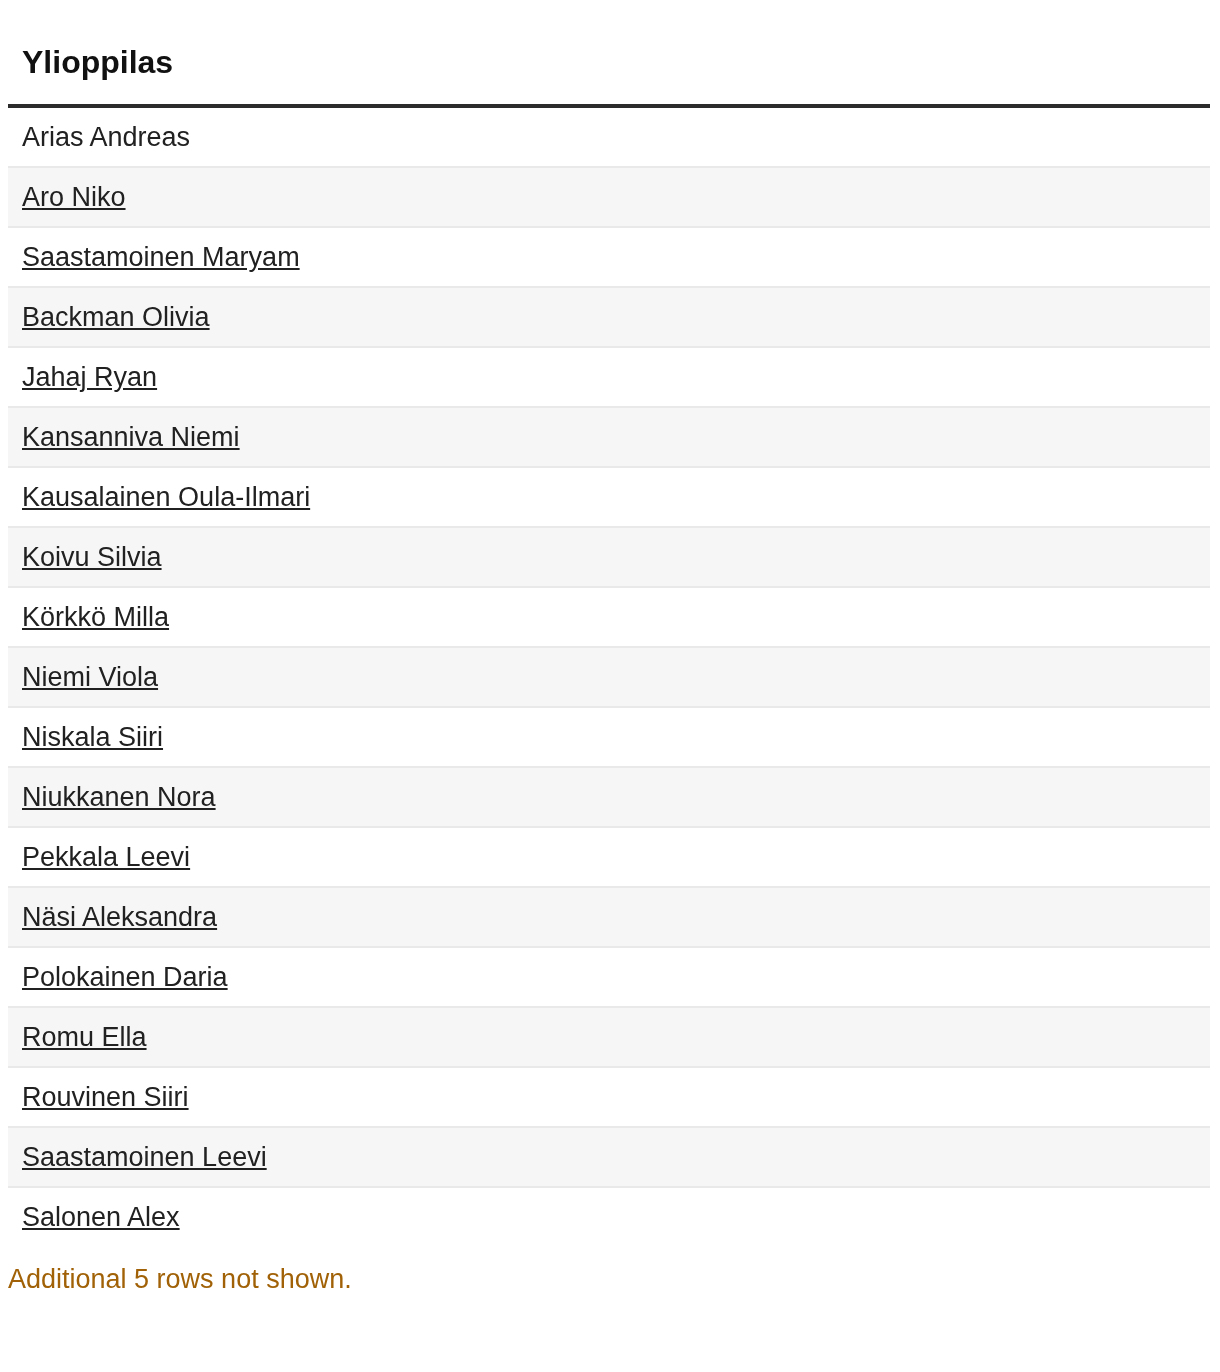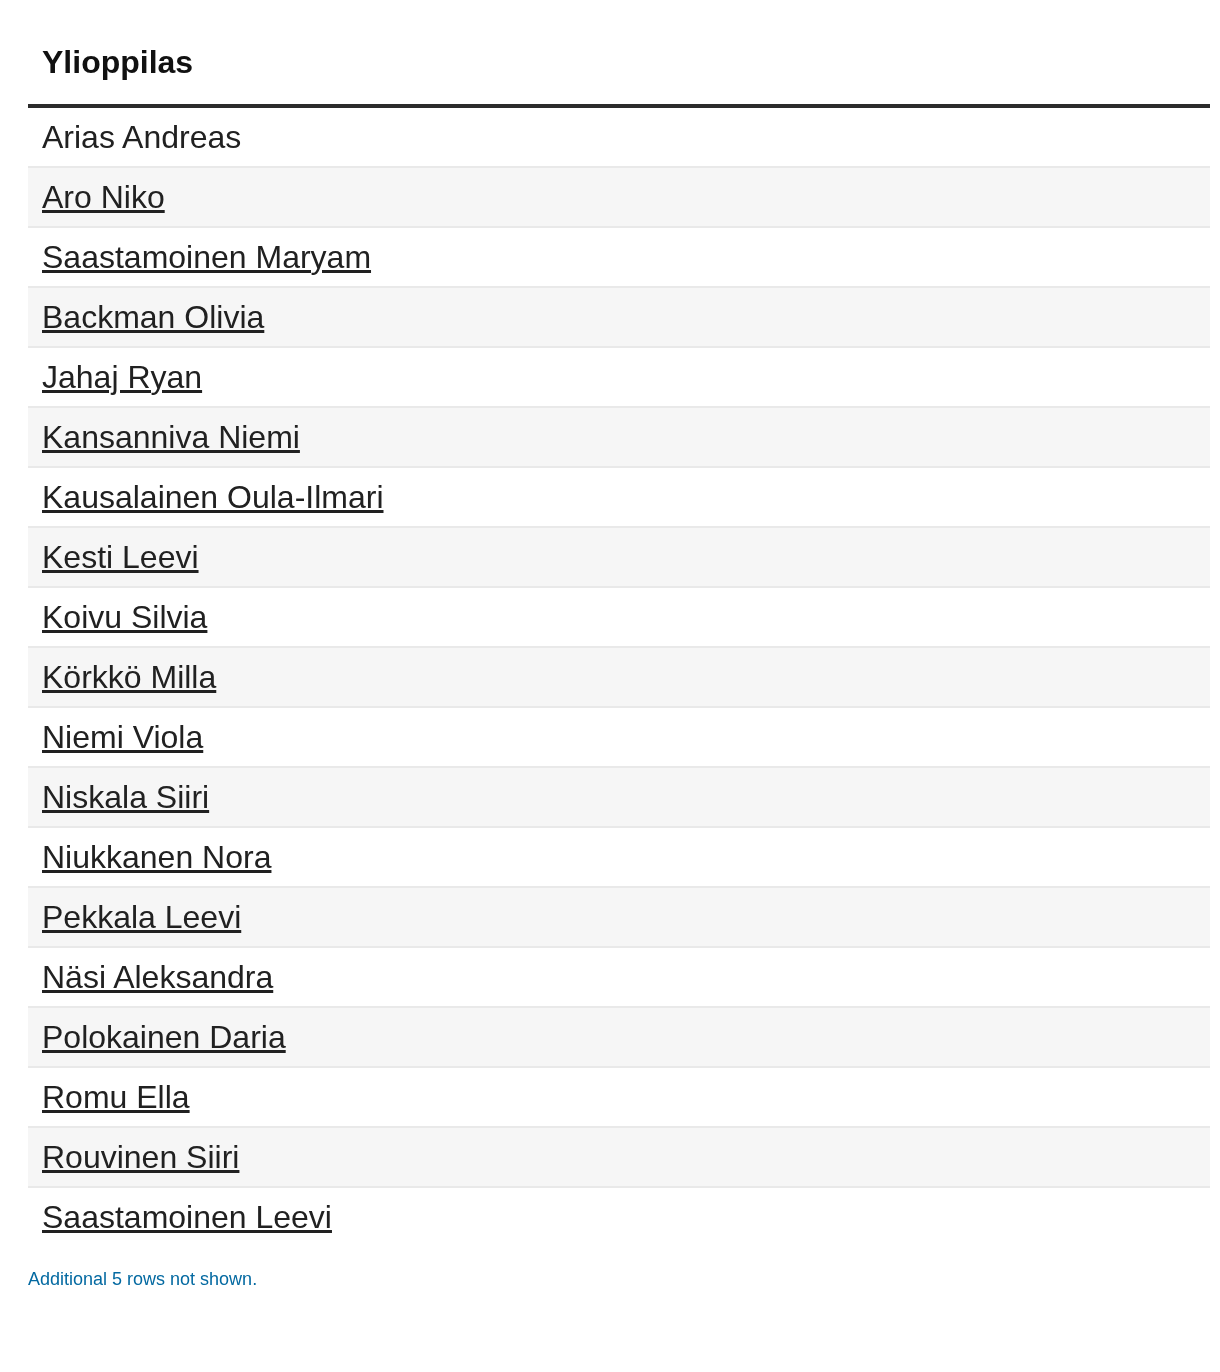--- a/index.html
+++ b/index.html
@@ -7,57 +7,57 @@
     padding: 0;
     background: #ffffff;
     font-family: "Liberation Sans", sans-serif;
   }
   body {
     width: 1220px;
     height: 1372px;
     overflow: hidden;
   }
   .wrap {
-    padding: 20px 10px 0 28px;
+    padding: 20px 10px 0 8px;
   }
   table.student-table {
     width: 100%;
     border-collapse: collapse;
     table-layout: fixed;
   }
   table.student-table th {
     text-align: left;
     font-size: 32px;
     font-weight: 700;
     color: #111111;
     line-height: 44px;
     padding: 20px 14px;
     border-bottom: 4px solid #2b2b2b;
   }
   table.student-table td {
-    font-size: 32px;
+    font-size: 27px;
     font-weight: 400;
     color: #212121;
     height: 58px;
     padding: 0 14px;
     white-space: nowrap;
     overflow: hidden;
   }
   table.student-table tbody tr + tr td {
     border-top: 2px solid #e9e9e9;
     text-decoration: underline;
   }
   table.student-table tbody tr:nth-child(even) td {
     background: #f6f6f6;
   }
   .footer-note {
     margin-top: 14px;
-    font-size: 18px;
+    font-size: 27px;
     line-height: 38px;
-    color: #0369a1;
+    color: #a16207;
   }
 </style>
 </head>
 <body>
 
 <div class="wrap">
   <table class="student-table">
     <thead>
       <tr>
         <th>Ylioppilas</th>
@@ -79,23 +79,20 @@
         <tr>
           <td>Jahaj Ryan</td>
         </tr>
         <tr>
           <td>Kansanniva Niemi</td>
         </tr>
         <tr>
           <td>Kausalainen Oula-Ilmari</td>
         </tr>
         <tr>
-          <td>Kesti Leevi</td>
-        </tr>
-        <tr>
           <td>Koivu Silvia</td>
         </tr>
         <tr>
           <td>Körkkö Milla</td>
         </tr>
         <tr>
           <td>Niemi Viola</td>
         </tr>
         <tr>
           <td>Niskala Siiri</td>
@@ -114,17 +111,20 @@
         </tr>
         <tr>
           <td>Romu Ella</td>
         </tr>
         <tr>
           <td>Rouvinen Siiri</td>
         </tr>
         <tr>
           <td>Saastamoinen Leevi</td>
         </tr>
+        <tr>
+          <td>Salonen Alex</td>
+        </tr>
       </tbody>
   </table>
 
   <div class="footer-note">Additional 5 rows not shown.</div>
 </div>
 
 </body></html>

